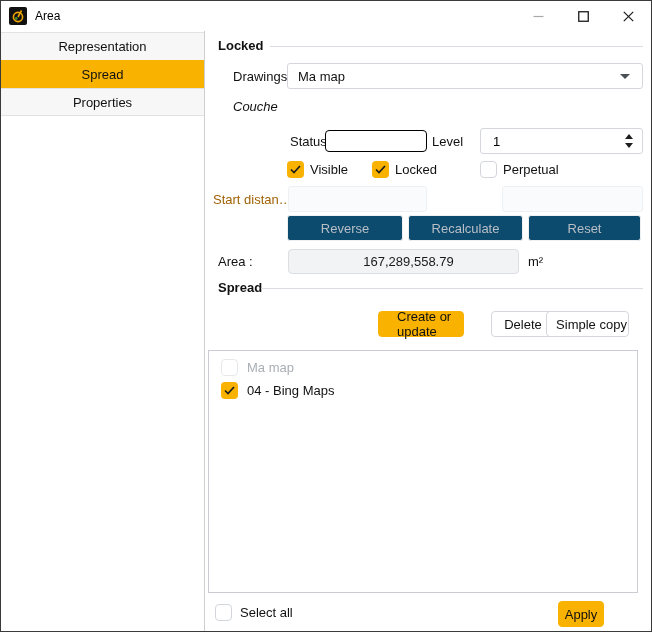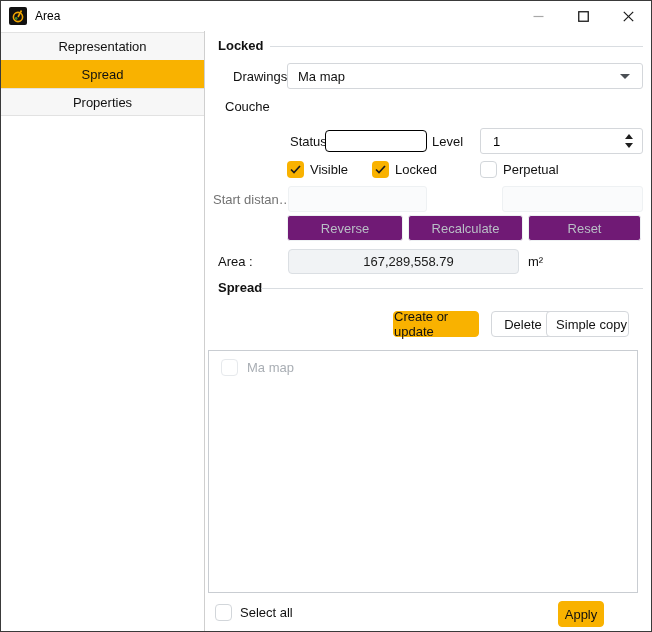--- a/index.html
+++ b/index.html
@@ -20,21 +20,21 @@
   .tab {
     height:28px; display:flex; align-items:center; justify-content:center;
     font-size:13px; color:#111; background:#f7f7f7;
     border-top:1px solid #e2e2e2; cursor:default;
   }
   .tab:last-child { border-bottom:1px solid #e2e2e2; }
   .tab.selected { background:var(--accent,#F9B200); border-color:var(--accent,#F9B200); }
   .main { position:relative; flex:1; font-size:13px; color:#111; }
   .abs { position:absolute; }
   .lbl { display:flex; align-items:center; }
-  .lbl-dis { color:#737373; }
+  .lbl-dis { color:#a16207; }
   .group-title { font-weight:bold; font-size:13px; }
   .group-line { height:1px; background:#d9dde1; }
   
   .dd {
     border:1px solid #d4d7db; border-radius:3px; background:#fff;
     display:flex; align-items:center; padding:0 26px 0 10px; height:26px;
   }
   .dd.amber { border:1.5px solid #e9a800; }
   .caret-down {
     position:absolute; right:12px; top:50%; margin-top:-2px;
@@ -55,21 +55,21 @@
   .tri-up { width:0; height:0; border-left:4px solid transparent; border-right:4px solid transparent; border-bottom:5px solid #1e1e1e; }
   .tri-down { width:0; height:0; border-left:4px solid transparent; border-right:4px solid transparent; border-top:5px solid #1e1e1e; }
   
   .cb { width:17px; height:17px; border-radius:4px; }
   .cb.unchecked { background:#fff; border:1px solid #d2d6da; }
   .cb.unchecked.dis { border:1px solid #e6e9ec; }
   .cb.checked { background:var(--accent,#F9B200); display:flex; align-items:center; justify-content:center; }
   
   .field-dis { background:#fafbfc; border:1px solid #eef1f3; border-radius:3px; height:26px; }
   .btn-dis {
-    background:#701a75; border:1px solid #eef1f3; border-radius:3px; height:26px;
+    background:#0c4a6e; border:1px solid #eef1f3; border-radius:3px; height:26px;
     display:flex; align-items:center; justify-content:center; color:#b9bfc6; font-size:13px;
   }
   .readonly-field {
     background:#f1f3f5; border:1px solid #dbdfe3; border-radius:4px; height:25px;
     display:flex; align-items:center; padding-left:10px; color:#1a1a1a;
   }
   
   .btn {
     border:1px solid #d4d7db; border-radius:4px; background:#fff; height:26px;
     display:flex; align-items:center; justify-content:center; font-size:13px; color:#111; cursor:default;
@@ -126,21 +126,21 @@
 
       <div class="abs group-title" style="left:13px; top:7px;">Locked</div>
       <div class="abs group-line" style="left:65px; top:15px; width:373px;"></div>
 
       <div class="abs lbl" style="left:28px; top:32px; height:26px;">Drawings</div>
       <div class="abs dd" style="left:82px; top:32px; width:356px;">
         <span>Ma map</span>
         <span class="caret-down"></span>
       </div>
 
-      <div class="abs lbl" style="left:20px; top:62px; height:26px;">Couche</div>
+      <div class="abs lbl" style="left:28px; top:62px; height:26px;font-style:italic;">Couche</div>
 
       <div class="abs lbl" style="left:85px; top:97px; height:26px;">Status</div>
       <input class="abs status-input" style="left: 120px; top: 99px;" value="">
       <div class="abs lbl" style="left:227px; top:97px; height:26px;">Level</div>
       <div class="abs spinner" style="left:275px; top:97px; width:163px;">
         <input value="1" style="">
         <div class="spin-arrows">
           <span class="tri-up"></span>
           <span class="tri-down"></span>
         </div>
@@ -172,29 +172,37 @@
 
       <div class="abs lbl" style="left:13px; top:218px; height:25px;">Area :</div>
       <div class="abs readonly-field" style="left:83px; top:218px; width:231px;justify-content:center;">
         <span>167,289,558.79</span>
       </div>
       <div class="abs lbl" style="left:323px; top:218px; height:25px;">m²</div>
 
       <div class="abs group-title" style="left:13px; top:249px;">Spread</div>
       <div class="abs group-line" style="left:56px; top:257px; width:382px;"></div>
 
-      <div class="abs btn primary" style="left:188px; top:280px; width:86px;">Create or update</div>
+      <div class="abs btn primary" style="left:173px; top:280px; width:86px;padding-left:18px;">Create or update</div>
       <div class="abs btn" style="left:286px; top:280px; width:64px;">Delete</div>
       <div class="abs btn" style="left:341px; top:280px; width:83px;padding-left:8px;">Simple copy</div>
 
       <div class="abs listbox" style="left:3px; top:319px; width:430px; height:243px;">
         <div class="list-item">
           <span class="cb unchecked dis"></span>
           <span class="li-label-dis">Ma map</span>
         </div>
+        <div class="list-item">
+          <span class="cb checked">
+            <svg width="11" height="9" viewBox="0 0 11 9">
+                <polyline points="1,4.5 4,7.5 10,1" fill="none" stroke="#1c1c1c" stroke-width="1.7"></polyline>
+              </svg>
+          </span>
+          <span>04 - Bing Maps</span>
+        </div>
       </div>
 
       <span class="abs cb unchecked" style="left:10px; top:573px;"></span>
       <div class="abs lbl" style="left:35px; top:573px; height:17px;">Select all</div>
       <div class="abs btn primary" style="left:353px; top:570px; width:46px;">Apply</div>
 
     </div>
   </div>
 </div>
 

